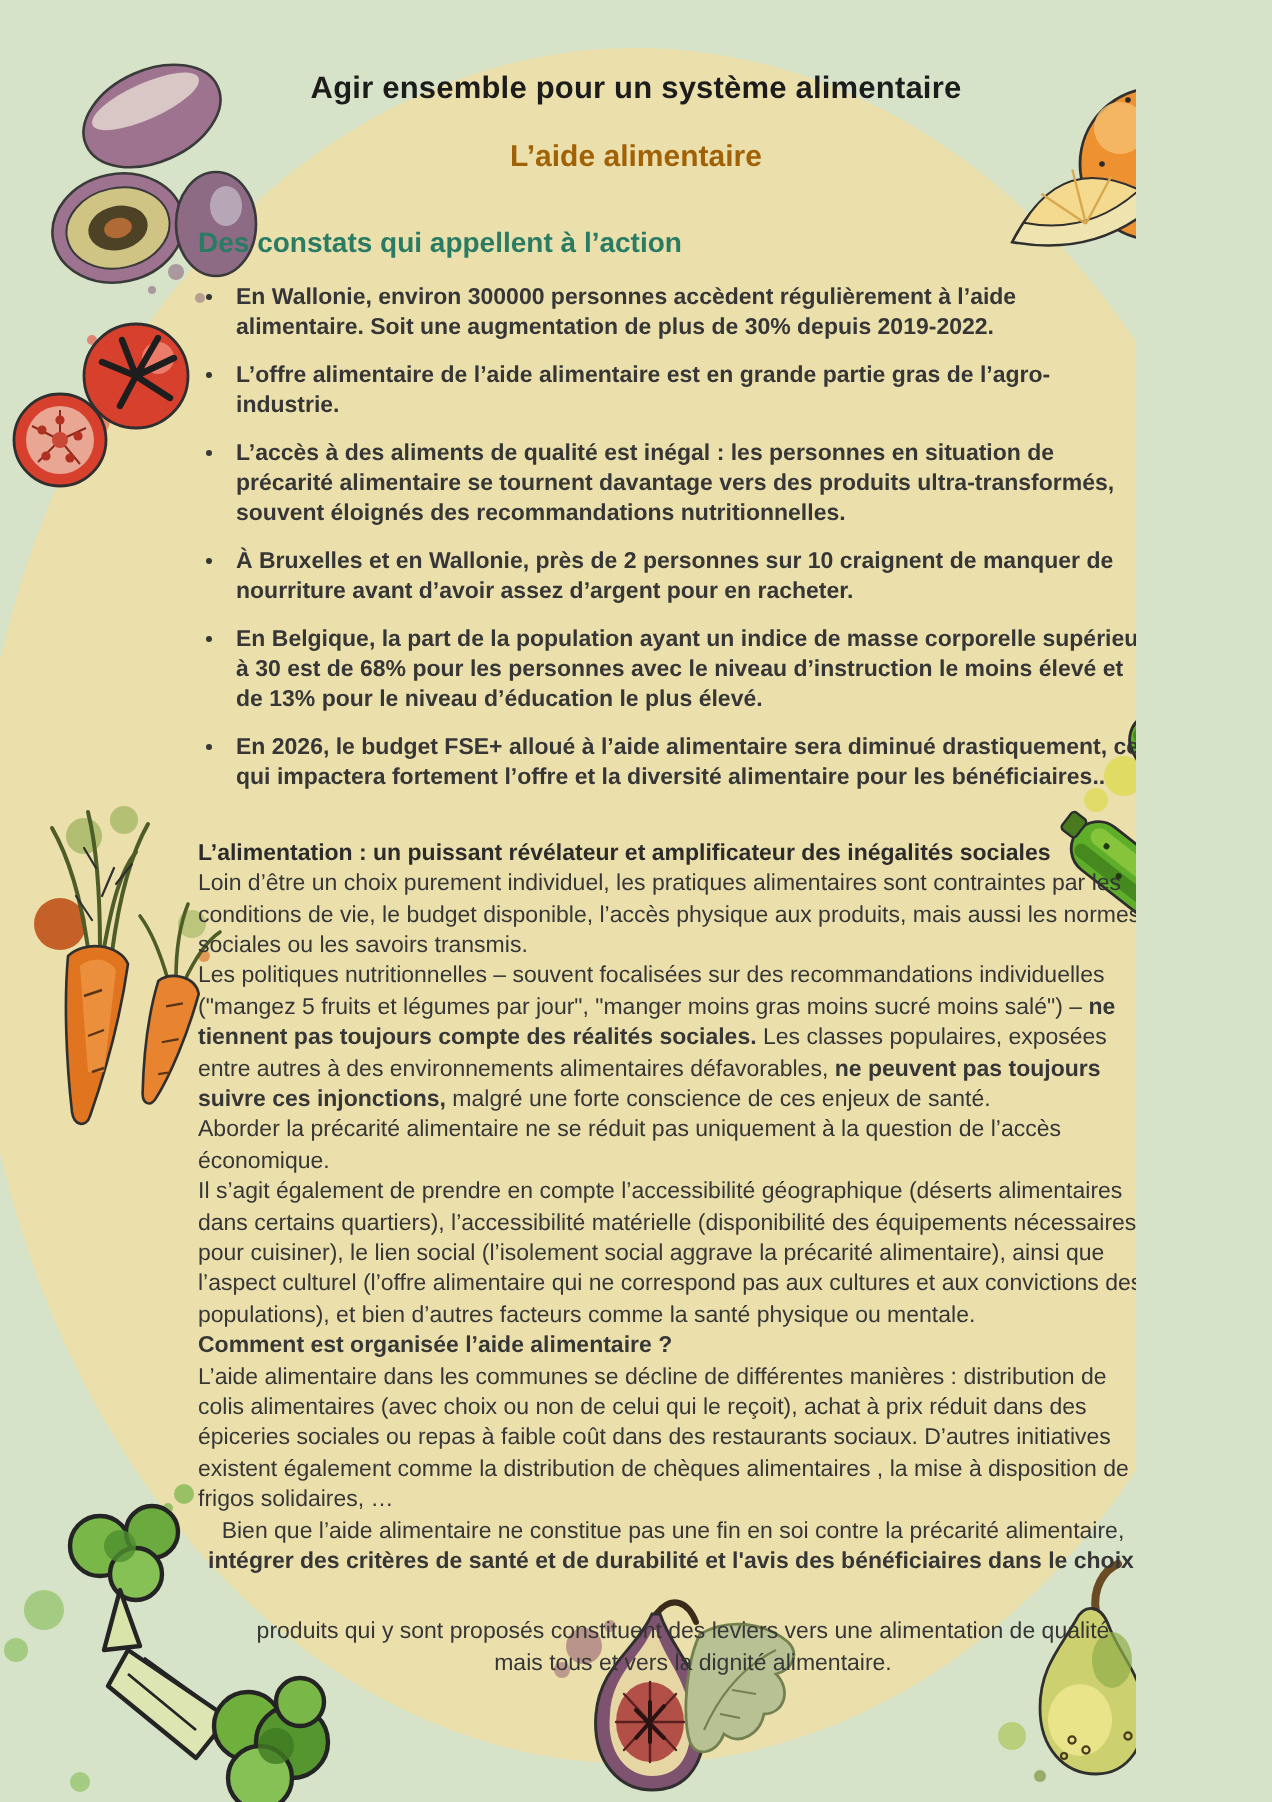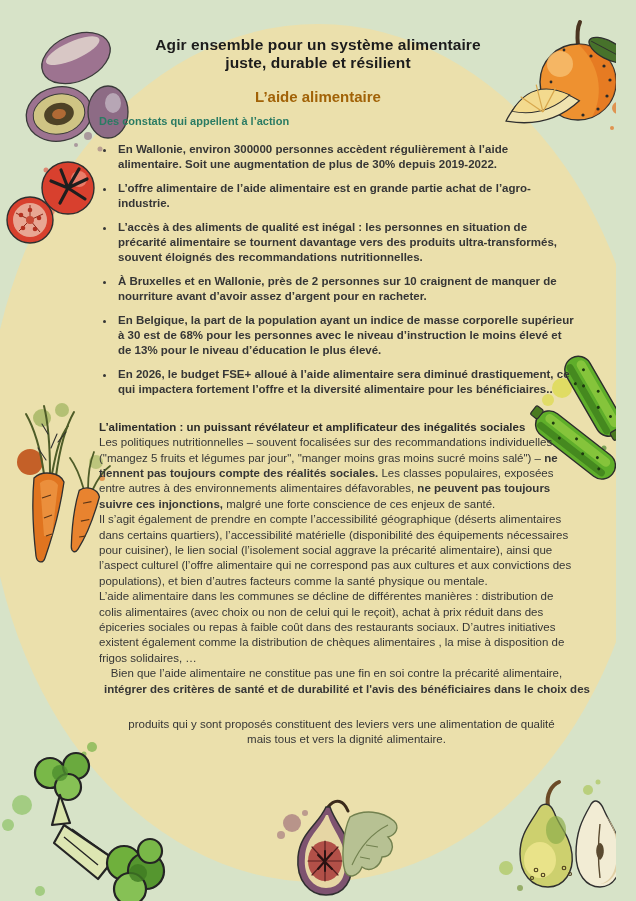--- a/index.html
+++ b/index.html
@@ -1,32 +1,32 @@
 <!DOCTYPE html>
 <html lang="fr"><head>
 <meta charset="utf-8">
 <style>
   html,body{margin:0;padding:0;background:#d7e3c8;}
   .page{
-    position:relative;width:616px;height:901px;overflow:hidden;
+    position:relative;width:568px;height:901px;overflow:hidden;
     background:#d7e3c8;font-family:"Liberation Sans",sans-serif;color:#363636;
   }
   .oval{
     position:absolute;left:-14px;top:24px;width:664px;height:858px;
     background:#ebe0ac;border-radius:50%;
   }
   svg{overflow:visible;display:block;}
   .deco{position:absolute;}
 
   .header{position:absolute;left:0;top:36px;width:636px;text-align:center;}
   .title{font-size:15.5px;font-weight:bold;color:#1c1c1c;line-height:18px;letter-spacing:.1px;}
   .subtitle{margin-top:16px;font-size:15px;font-weight:bold;color:#a16207;}
 
   .content{position:absolute;left:99px;top:113px;width:475px;font-size:11.5px;line-height:15.4px;}
-  h2{margin:0;font-size:11px;line-height:16px;font-weight:bold;color:#2a7b63;}
+  h2{margin:0;font-size:14px;line-height:16px;font-weight:bold;color:#2a7b63;}
   h2.second{margin-top:13px;}
   ul{margin:13px 0 0 0;padding:0 0 0 17px;}
   li{margin-bottom:8px;padding-left:2px;font-weight:bold;}
   p{margin:0;}
   .bold{font-weight:bold;}
   .subhead{margin-top:22px;font-weight:bold;color:#2b2b2b;}
   .closing div{white-space:nowrap;text-align:center;}
   .ind1{padding-left:5px;font-weight:bold;}
   .ind2{padding-left:10px;margin-top:20px;}
   .ind3{padding-left:20px;}
@@ -241,42 +241,44 @@
     </g>
     <path d="M104,34 C96,48 90,60 90,82 C90,102 100,115 114,115 C128,115 137,100 135,80 C133,62 124,52 118,38 C114,28 108,26 104,34 Z" fill="#f2ecd4" stroke="#2f2f2f" stroke-width="1.4"></path>
     <path d="M120,44 C128,56 132,68 131,84 C130,100 124,110 114,112 C126,112 134,98 133,80 C132,62 126,50 120,44 Z" fill="#dcc89a" opacity=".8"></path>
     <path d="M114,52 C112,70 112,90 114,106" stroke="#5a4a30" stroke-width="1.4" fill="none"></path>
     <path d="M111,74 C109,80 111,86 114,88 C117,86 119,80 117,74 C115,70 113,70 111,74 Z" fill="#5a4a30"></path>
   </svg>
 
   <div class="header">
     <div class="title">
       <span>Agir ensemble pour un système alimentaire</span><br>
-      <span>juste, durable et résilient</span>
     </div>
     <div class="subtitle">L’aide alimentaire</div>
   </div>
 
   <div class="content">
     <h2>Des constats qui appellent à l’action</h2>
 
     <ul>
       <li>En Wallonie, environ 300000 personnes accèdent régulièrement à l’aide alimentaire. Soit une augmentation de plus de 30% depuis 2019-2022.</li>
-      <li>L’offre alimentaire de l’aide alimentaire est en grande partie achat de l’agro-industrie.</li>
+      <li>L’offre alimentaire de l’aide alimentaire est en grande partie gras de l’agro-industrie.</li>
       <li>L’accès à des aliments de qualité est inégal : les personnes en situation de précarité alimentaire se tournent davantage vers des produits ultra-transformés, souvent éloignés des recommandations nutritionnelles.</li>
       <li>À Bruxelles et en Wallonie, près de 2 personnes sur 10 craignent de manquer de nourriture avant d’avoir assez d’argent pour en racheter.</li>
       <li>En Belgique, la part de la population ayant un indice de masse corporelle supérieur à 30 est de 68% pour les personnes avec le niveau d’instruction le moins élevé et de 13% pour le niveau d’éducation le plus élevé.</li>
       <li>En 2026, le budget FSE+ alloué à l’aide alimentaire sera diminué drastiquement, ce qui impactera fortement l’offre et la diversité alimentaire pour les bénéficiaires..</li>
     </ul>
 
 
     <p class="subhead">L’alimentation : un puissant révélateur et amplificateur des inégalités sociales</p>
+    <p>Loin d’être un choix purement individuel, les pratiques alimentaires sont contraintes par les conditions de vie, le budget disponible, l’accès physique aux produits, mais aussi les normes sociales ou les savoirs transmis.</p>
     <p><span>Les politiques nutritionnelles – souvent focalisées sur des recommandations individuelles ("mangez 5 fruits et légumes par jour", "manger moins gras moins sucré moins salé") – </span><span class="bold">ne tiennent pas toujours compte des réalités sociales.</span><span> Les classes populaires, exposées entre autres à des environnements alimentaires défavorables, </span><span class="bold">ne peuvent pas toujours suivre ces injonctions,</span><span> malgré une forte conscience de ces enjeux de santé.</span></p>
+    <p>Aborder la précarité alimentaire ne se réduit pas uniquement à la question de l’accès économique.</p>
     <p>Il s’agit également de prendre en compte l’accessibilité géographique (déserts alimentaires dans certains quartiers), l’accessibilité matérielle (disponibilité des équipements nécessaires pour cuisiner), le lien social (l’isolement social aggrave la précarité alimentaire), ainsi que l’aspect culturel (l’offre alimentaire qui ne correspond pas aux cultures et aux convictions des populations), et bien d’autres facteurs comme la santé physique ou mentale.</p>
 
+    <p class="bold">Comment est organisée l’aide alimentaire ?</p>
     <p>L’aide alimentaire dans les communes se décline de différentes manières : distribution de colis alimentaires (avec choix ou non de celui qui le reçoit), achat à prix réduit dans des épiceries sociales ou repas à faible coût dans des restaurants sociaux. D’autres initiatives existent également comme la distribution de chèques alimentaires , la mise à disposition de frigos solidaires, …</p>
 
     <div class="closing">
       <div>Bien que l’aide alimentaire ne constitue pas une fin en soi contre la précarité alimentaire,</div>
       <div class="ind1">intégrer des critères de santé et de durabilité et l'avis des bénéficiaires dans le choix des</div>
       <div class="ind2">produits qui y sont proposés constituent des leviers vers une alimentation de qualité</div>
       <div class="ind3">mais tous et vers la dignité alimentaire.</div>
     </div>
   </div>
 </div>

